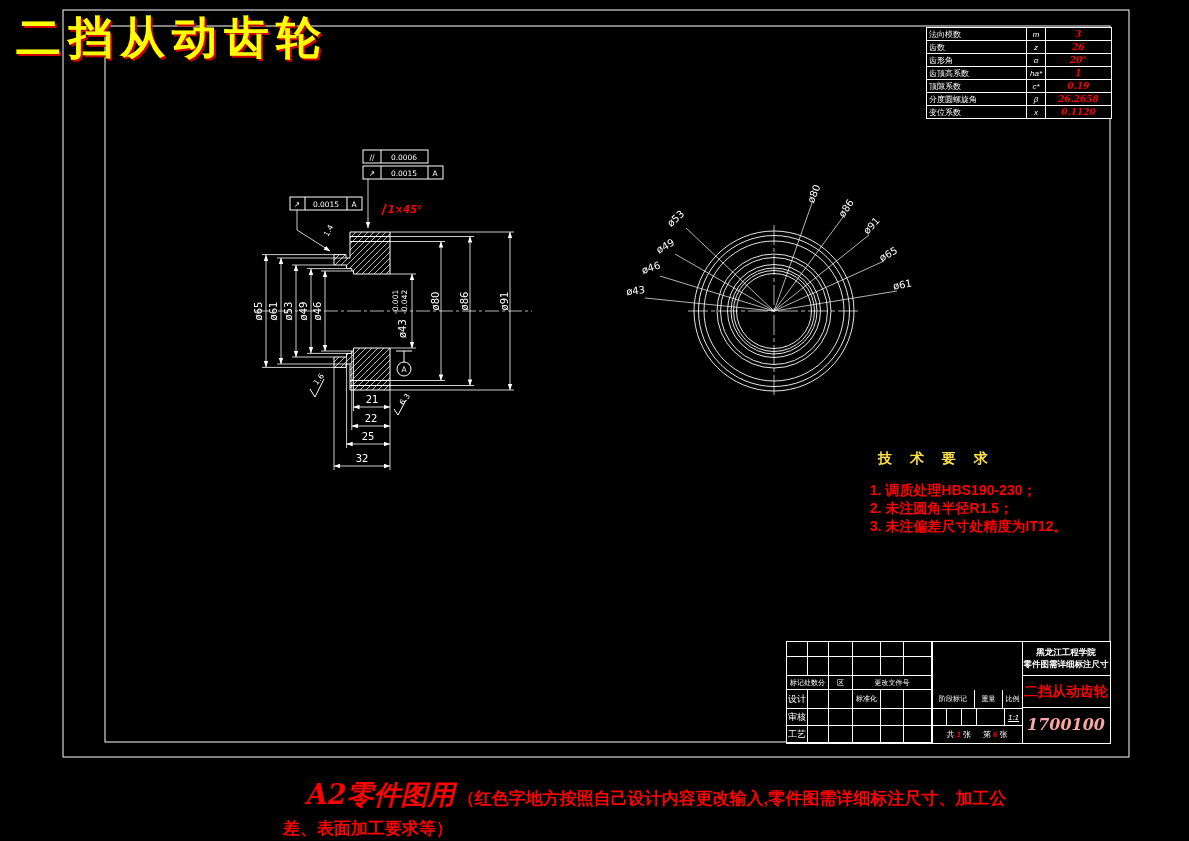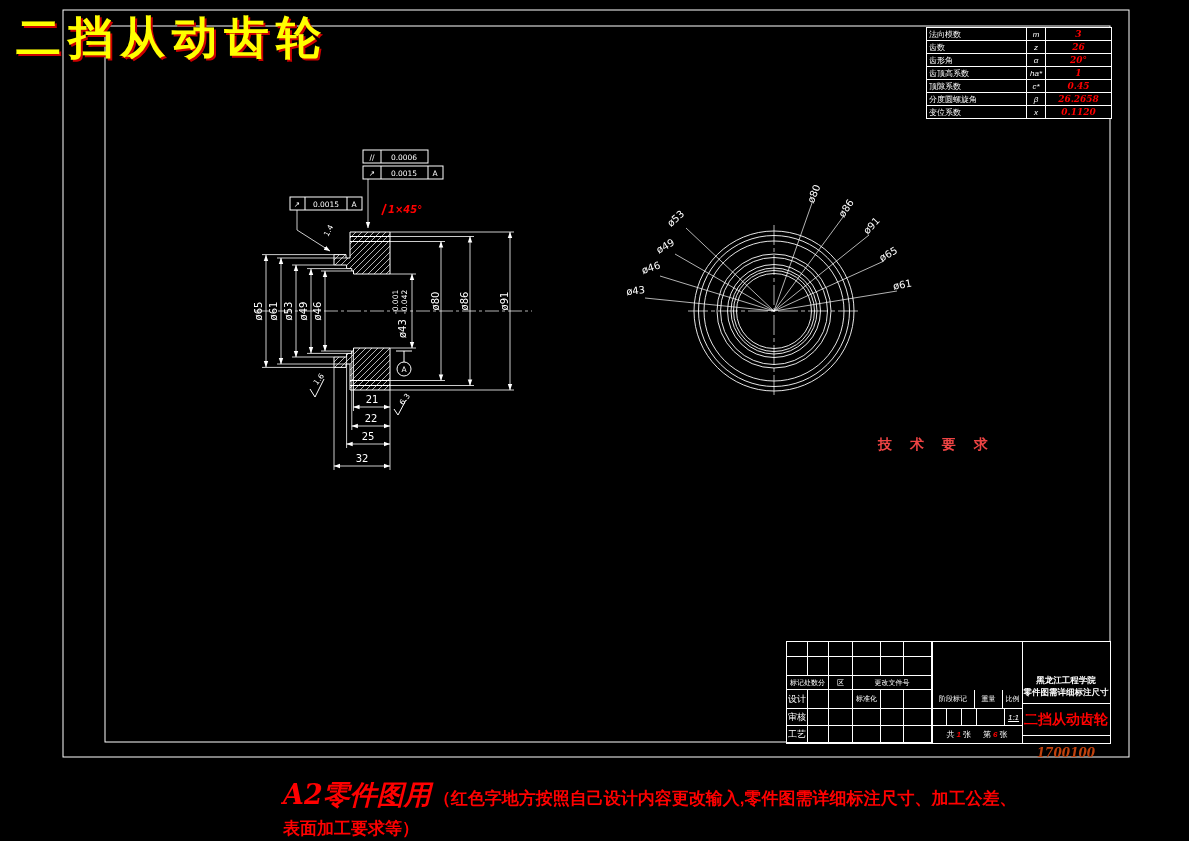--- a/index.html
+++ b/index.html
@@ -13,21 +13,21 @@
   .gt{position:absolute;left:926px;top:27px;width:184px;height:90px;border:1px solid #fff;
       display:flex;flex-direction:column;z-index:4;background:#000;text-decoration:underline;}
   .gt-row{flex:1;display:flex;border-bottom:1px solid #fff;min-height:0;}
   .gt-row:last-child{border-bottom:none;}
   .gt-c{display:flex;align-items:center;overflow:hidden;color:#fff;}
   .gt-label{width:97px;border-right:1px solid #fff;font-size:8px;padding-left:2px;}
   .gt-sym{width:18px;border-right:1px solid #fff;font-size:8px;font-style:italic;justify-content:center;}
   .gt-val{flex:1;color:#ff0000;font-size:9px;font-weight:bold;font-style:italic;
           justify-content:center;font-family:"DejaVu Serif",serif;}
   
-  .tr-head{position:absolute;left:878px;top:436px;color:#ef4444;font-size:14px;font-weight:bold;
+  .tr-head{position:absolute;left:878px;top:450px;color:#fde047;font-size:14px;font-weight:bold;
            letter-spacing:7px;z-index:4;}
   .tr-items{position:absolute;left:870px;top:481px;color:#ff0000;font-size:14px;font-weight:bold;
             line-height:18px;z-index:4;white-space:nowrap;}
   
   .tb{position:absolute;left:786px;top:641px;width:323px;height:101px;border:1px solid #fff;z-index:4;background:#000;}
   .tb-left{position:absolute;left:0;top:0;width:145px;height:101px;border-right:1px solid #fff;
            display:grid;grid-template-columns:21px 21px 24px 28px 23px 1fr;
            grid-template-rows:15px 19px 14px 19px 17px 1fr;}
   .tb-left>div{border-right:1px solid #fff;border-bottom:1px solid #fff;color:#fff;
                display:flex;align-items:center;justify-content:center;font-size:7px;overflow:hidden;white-space:nowrap;}
@@ -39,31 +39,31 @@
           font-weight:bold;font-style:italic;font-family:"DejaVu Serif",serif;}
   .tb-hdr{position:absolute;left:0;top:48px;width:100%;height:19px;display:flex;border-bottom:1px solid #fff;box-sizing:border-box;}
   .tb-hdr>div{border-right:1px solid #fff;color:#fff;font-size:7px;display:flex;align-items:center;justify-content:center;overflow:hidden;white-space:nowrap;}
   .tb-hdr>div:last-child{border-right:none;}
   .tb-stage{position:absolute;left:0;top:67px;width:100%;height:17px;display:flex;border-bottom:1px solid #fff;box-sizing:border-box;}
   .tb-stage>div{border-right:1px solid #fff;color:#fff;font-size:8px;font-style:italic;display:flex;align-items:center;justify-content:center;text-decoration:underline;}
   .tb-stage>div:last-child{border-right:none;}
   .tb-sheets{position:absolute;left:0;top:84px;width:100%;height:17px;display:flex;align-items:center;
              justify-content:center;color:#fff;font-size:8px;gap:2px;white-space:nowrap;}
   .rdnum{color:#ff0000;font-weight:bold;font-style:italic;}
-  .tb-right{position:absolute;left:235px;top:0;width:88px;height:101px;margin-top:28px;}
+  .tb-right{position:absolute;left:235px;top:0;width:88px;height:101px;}
   .tb-school{height:34px;border-bottom:1px solid #fff;display:flex;flex-direction:column;align-items:center;
              justify-content:center;color:#fff;font-size:8.5px;font-weight:bold;line-height:1.35;box-sizing:border-box;}
   .tb-pname{height:32px;border-bottom:1px solid #fff;display:flex;align-items:center;justify-content:center;
             color:#ff0000;font-weight:bold;font-size:14px;box-sizing:border-box;}
-  .tb-pnum{height:33px;display:flex;align-items:center;justify-content:center;color:#c2410c;
-           font-style:italic;font-weight:bold;font-size:12px;font-family:"DejaVu Serif",serif;box-sizing:border-box;}
+  .tb-pnum{height:33px;display:flex;align-items:center;justify-content:center;color:#fca5a5;
+           font-style:italic;font-weight:bold;font-size:16px;font-family:"DejaVu Serif",serif;box-sizing:border-box;}
   
   .caption{position:absolute;left:283px;top:780px;width:748px;color:#ff0000;font-weight:bold;
            font-size:17px;line-height:30px;z-index:4;}
-  .cap-lead{font-size:27px;font-style:italic;font-family:"DejaVu Serif",serif;margin-right:3px;}
+  .cap-lead{font-size:27px;font-style:italic;font-family:"DejaVu Serif",serif;margin-right:3px;margin-left:24px;}
   
   .dt{font-family:"DejaVu Sans",sans-serif;font-size:10px;fill:#fff;}
   .dts{font-family:"DejaVu Sans",sans-serif;font-size:7.5px;fill:#fff;}
   .rd{fill:#ff0000;font-style:italic;font-weight:bold;}
 </style>
 </head>
 <body>
 
 <div class="sheet">
 
@@ -249,35 +249,40 @@
         <div class="gt-c gt-val">20°</div>
       </div>
     <div class="gt-row">
         <div class="gt-c gt-label">齿顶高系数</div>
         <div class="gt-c gt-sym">ha*</div>
         <div class="gt-c gt-val">1</div>
       </div>
     <div class="gt-row">
         <div class="gt-c gt-label">顶隙系数</div>
         <div class="gt-c gt-sym">c*</div>
-        <div class="gt-c gt-val">0.45</div>
+        <div class="gt-c gt-val">0.19</div>
       </div>
     <div class="gt-row">
         <div class="gt-c gt-label">分度圆螺旋角</div>
         <div class="gt-c gt-sym">β</div>
         <div class="gt-c gt-val">26.2658</div>
       </div>
     <div class="gt-row">
         <div class="gt-c gt-label">变位系数</div>
         <div class="gt-c gt-sym">x</div>
         <div class="gt-c gt-val">0.1120</div>
       </div>
   </div>
 
   <div class="tr-head">技 术 要 求</div>
+  <div class="tr-items">
+    <div>1. 调质处理HBS190-230；</div>
+    <div>2. 未注圆角半径R1.5；</div>
+    <div>3. 未注偏差尺寸处精度为IT12。</div>
+  </div>
 
   <div class="tb">
     <div class="tb-left">
       <div></div>
         <div></div>
         <div></div>
         <div></div>
         <div></div>
         <div></div>
       <div></div>

